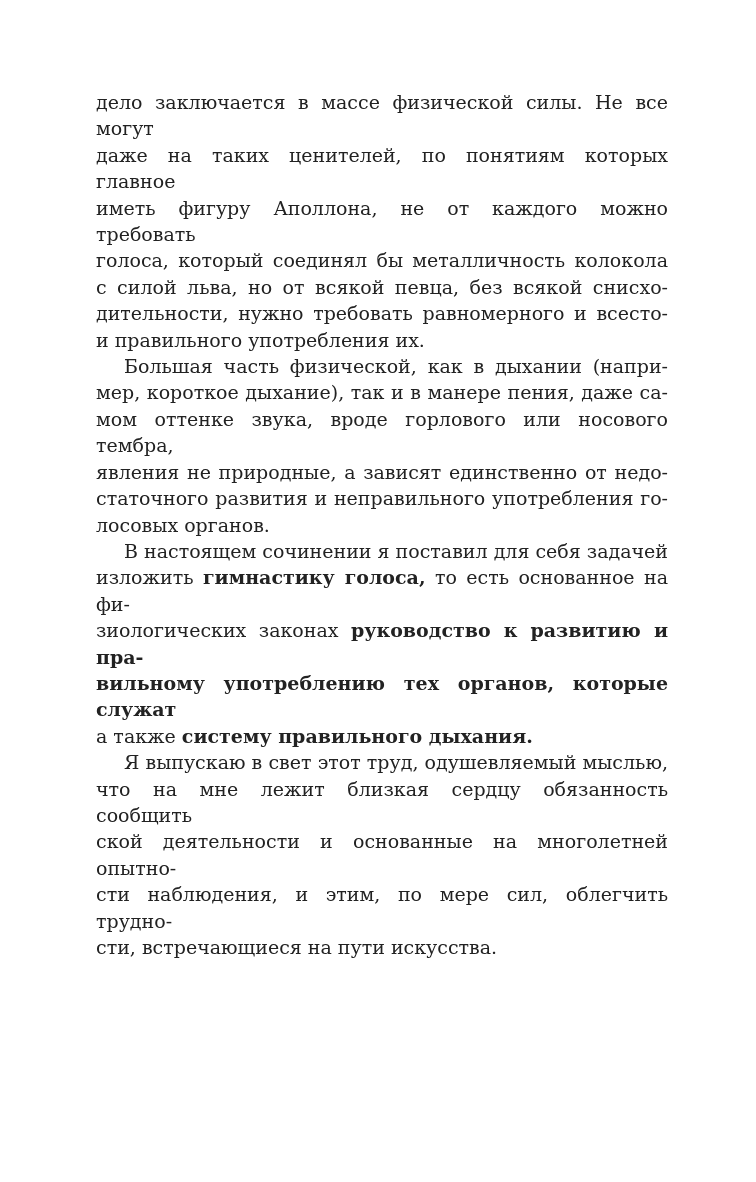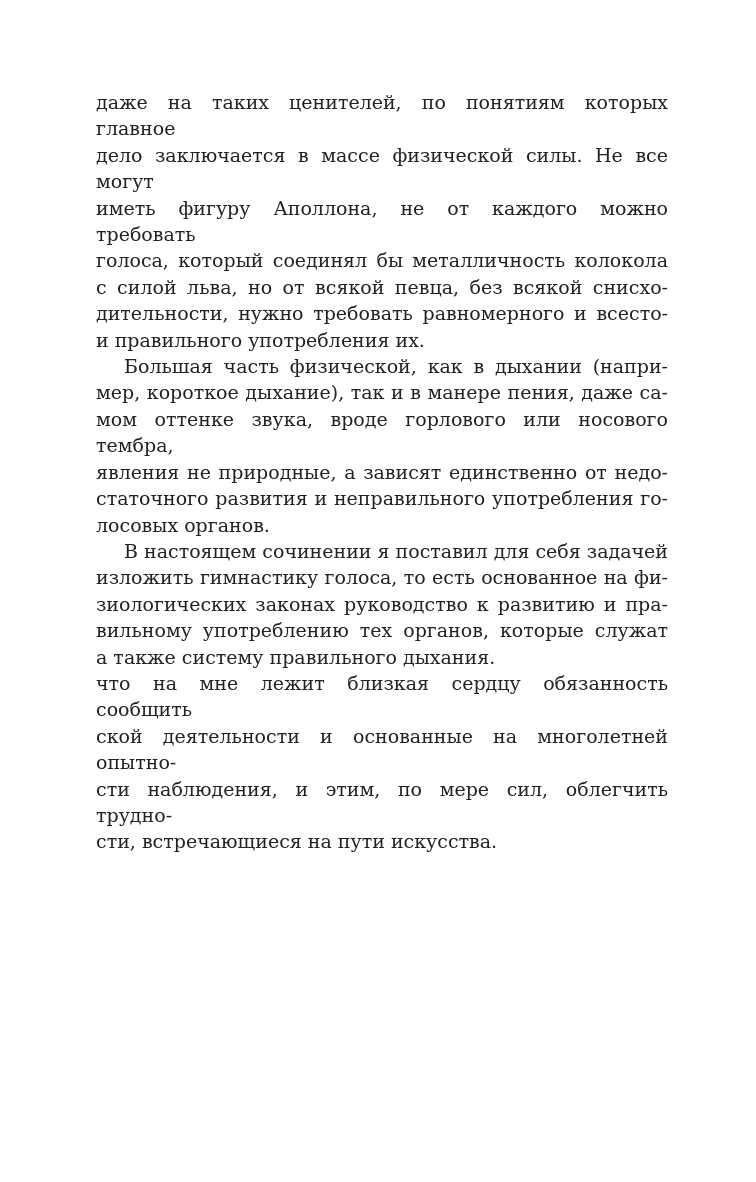--- a/index.html
+++ b/index.html
@@ -33,31 +33,31 @@
   }
   
   .line.fill {
     text-align: justify;
     text-align-last: justify;
   }
   .line.first-indent {
     text-indent: 28px;
   }
   .bold {
-    font-weight: normal;
+    font-weight: bold;
   }
 </style>
 </head>
 <body>
 
 <div class="page">
   <div class="text-block" style="color: rgb(34, 34, 34);">
       <div class="paragraph">
+        <div class="line fill"><span class="regular">дело заключается в массе физической силы. Не все могут</span></div>
         <div class="line fill"><span class="regular">даже на таких ценителей, по понятиям которых главное</span></div>
-        <div class="line fill"><span class="regular">дело заключается в массе физической силы. Не все могут</span></div>
         <div class="line fill"><span class="regular">иметь фигуру Аполлона, не от каждого можно требовать</span></div>
         <div class="line fill"><span class="regular">голоса, который соединял бы металличность колокола</span></div>
         <div class="line fill"><span class="regular">с силой льва, но от всякой певца, без всякой снисхо-</span></div>
         <div class="line fill"><span class="regular">дительности, нужно требовать равномерного и всесто-</span></div>
         <div class="line"><span class="regular">и правильного употребления их.</span></div>
       </div>
       <div class="paragraph">
         <div class="line fill first-indent"><span class="regular">Большая часть физической, как в дыхании (напри-</span></div>
         <div class="line fill"><span class="regular">мер, короткое дыхание), так и в манере пения, даже са-</span></div>
         <div class="line fill"><span class="regular">мом оттенке звука, вроде горлового или носового тембра,</span></div>
@@ -66,19 +66,20 @@
         <div class="line"><span class="regular">лосовых органов.</span></div>
       </div>
       <div class="paragraph">
         <div class="line fill first-indent"><span class="regular">В настоящем сочинении я поставил для себя задачей</span></div>
         <div class="line fill"><span class="regular">изложить </span><span class="bold">гимнастику голоса,</span><span class="regular"> то есть основанное на фи-</span></div>
         <div class="line fill"><span class="regular">зиологических законах </span><span class="bold">руководство к развитию и пра-</span></div>
         <div class="line fill"><span class="bold">вильному употреблению тех органов, которые служат</span></div>
         <div class="line"><span class="regular">а также </span><span class="bold">систему правильного дыхания.</span></div>
       </div>
       <div class="paragraph">
+        <div class="line fill first-indent"><span class="regular">Я выпускаю в свет этот труд, одушевляемый мыслью,</span></div>
         <div class="line fill"><span class="regular">что на мне лежит близкая сердцу обязанность сообщить</span></div>
         <div class="line fill"><span class="regular">ской деятельности и основанные на многолетней опытно-</span></div>
         <div class="line fill"><span class="regular">сти наблюдения, и этим, по мере сил, облегчить трудно-</span></div>
         <div class="line"><span class="regular">сти, встречающиеся на пути искусства.</span></div>
       </div>
     </div>
 </div>
 
 </body></html>

